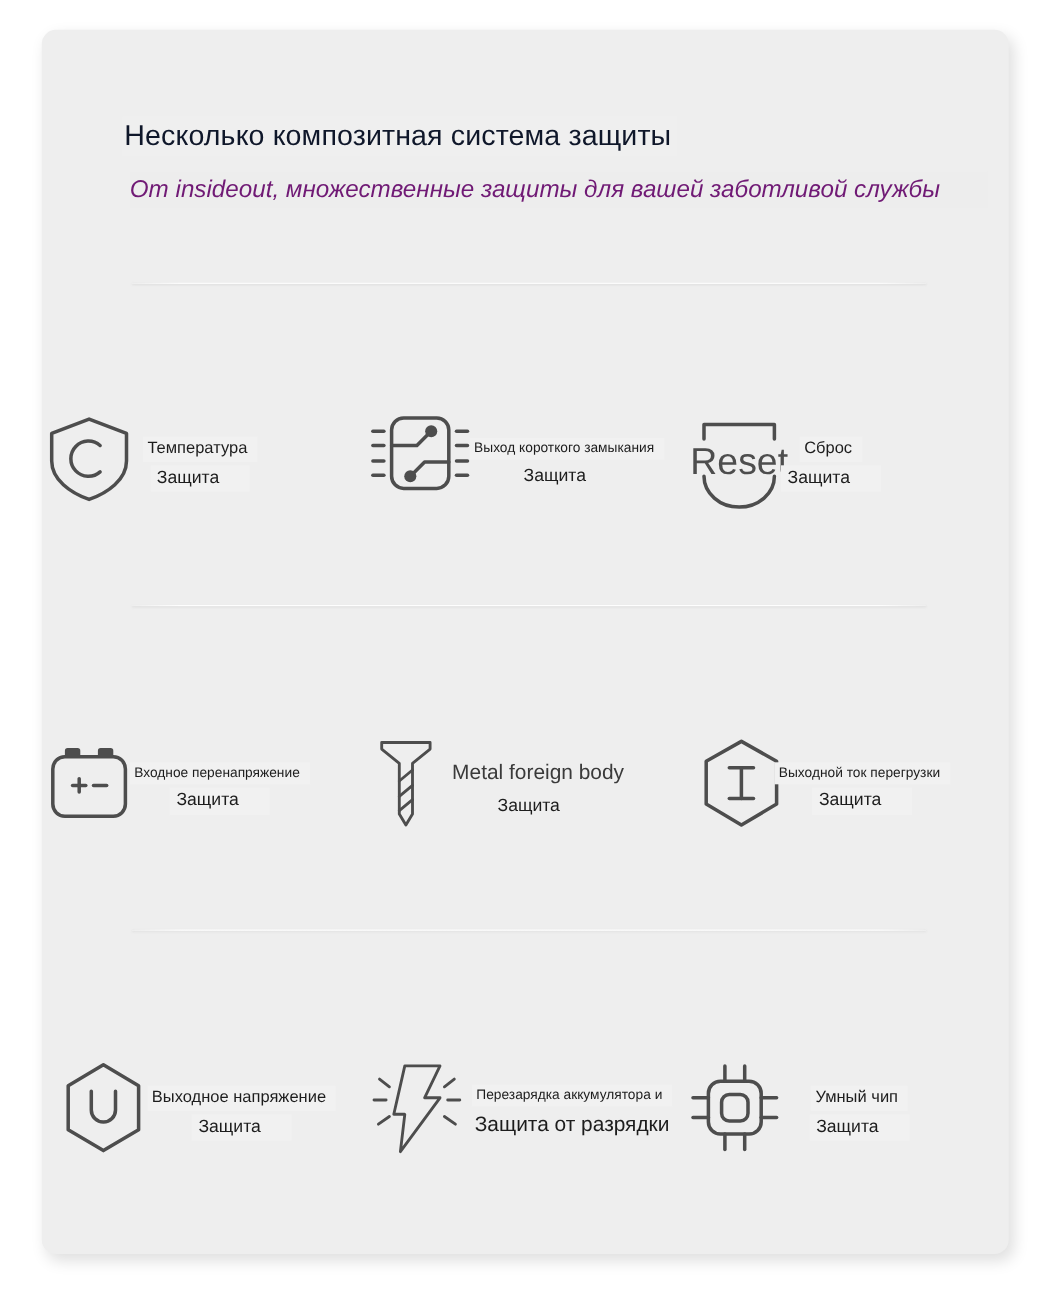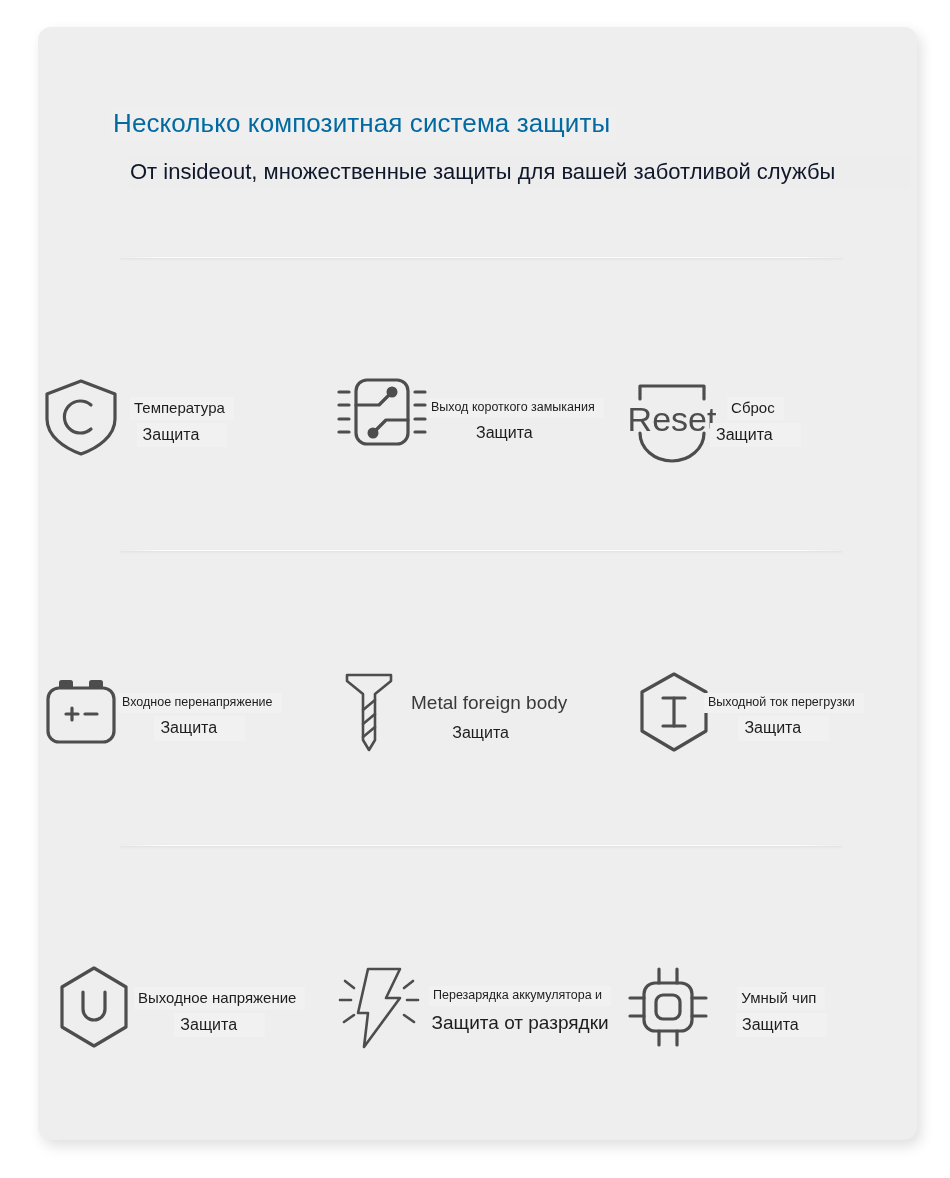--- a/index.html
+++ b/index.html
@@ -42,39 +42,40 @@
     left: 0;
     top: 0;
     width: 879px;
     height: 230px;
   }
   .title {
     position: absolute;
     left: 73px;
     top: 79px;
     font-size: 26px;
-    color: #0369a1;
+    color: #0f172a;
     font-weight: 400;
     letter-spacing: 0.1px;
     background: #efefef;
     padding: 2px 6px 3px 2px;
     white-space: nowrap;
   }
   .subtitle {
     position: absolute;
-    left: 92px;
+    left: 80px;
     top: 129px;
     width: 780px;
     font-size: 22px;
-    color: #0f172a;
+    color: #701a75;
     font-weight: 400;
     white-space: nowrap;
     overflow: hidden;
     background: #ededed;
     padding: 3px 0 4px 0;
+    font-style: italic;
   }
 
   
   .divider {
     position: absolute;
     left: 82px;
     width: 722px;
     height: 1px;
     background: linear-gradient(to right,
       rgba(255,255,255,0) 0%,

